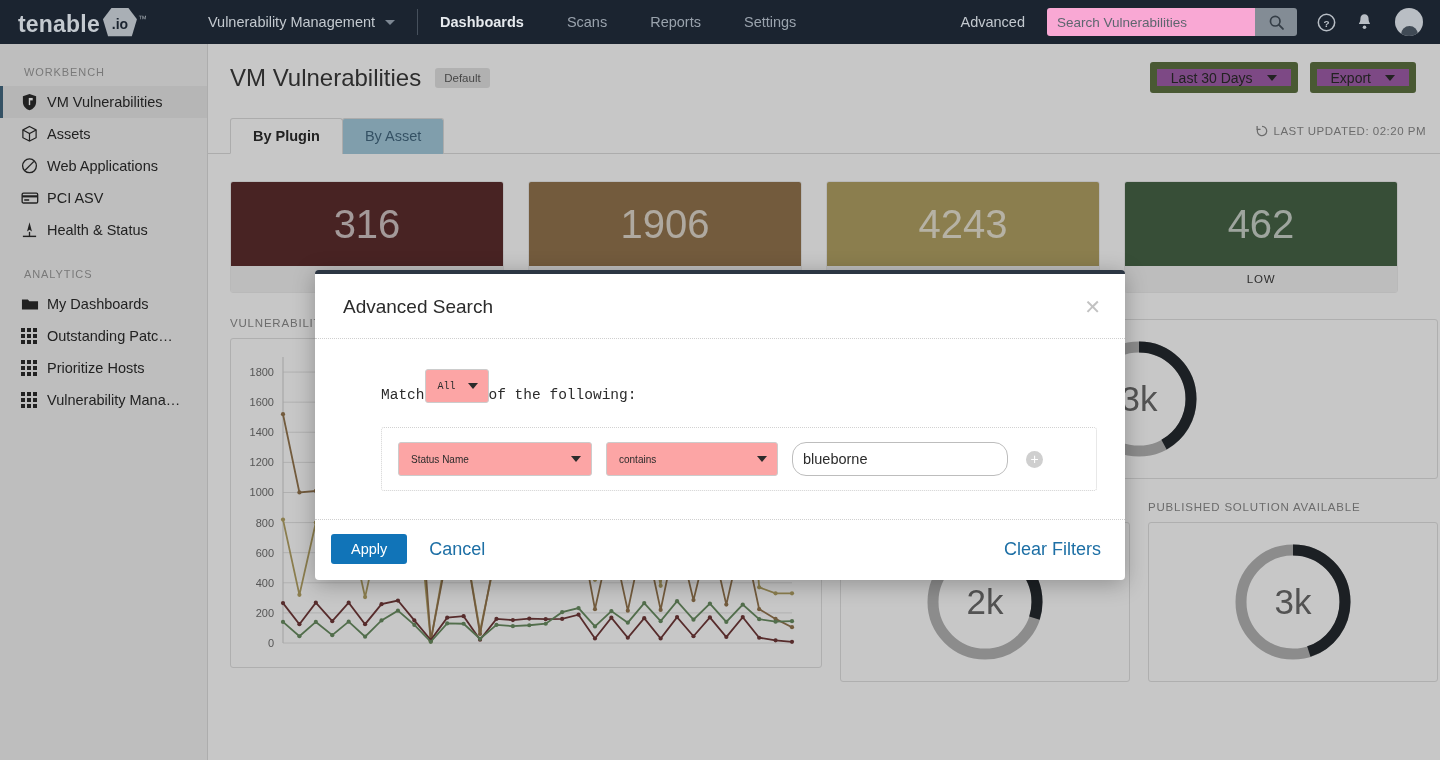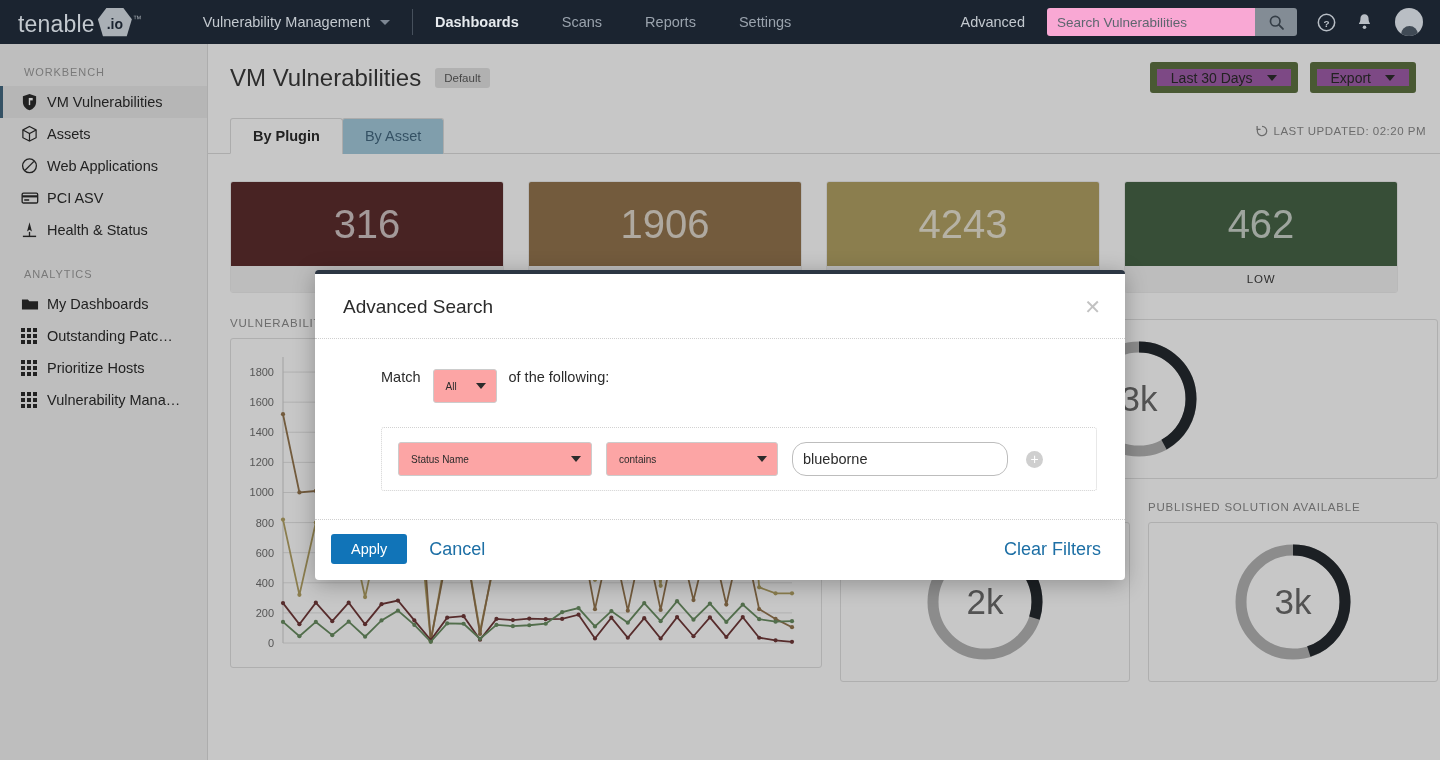--- a/index.html
+++ b/index.html
@@ -13,21 +13,21 @@
 
   
   .dimmed { filter: grayscale(0.55) brightness(0.78); }
 
   
   .topnav {
     position: absolute; top: 0; left: 0; width: 1440px; height: 44px;
     background: #1b2430; display: flex; align-items: center;
   }
   .logo { margin-left: 18px; display: flex; align-items: flex-end; }
-  .logo-text { color: #c3c9cf; font-size: 23px; letter-spacing: .2px; font-weight: 400; }
+  .logo-text { color: #c3c9cf; font-size: 23px; letter-spacing: .2px; font-weight: 700; }
   .logo-badge {
     width: 34px; height: 32px; background: #a9afb5; margin-left: 3px;
     clip-path: polygon(25% 0, 75% 0, 100% 35%, 85% 88%, 15% 88%, 0 35%);
     display: flex; align-items: center; justify-content: center;
     color: #1b2430; font-size: 14px; font-weight: 700; position: relative; top: 2px;
   }
   .logo-tm { color: #9aa1a8; font-size: 9px; position: relative; top: -14px; left: 1px; }
 
   .nav-product {
     margin-left: 62px; color: #c3c9cf; font-size: 14.5px;
@@ -145,21 +145,21 @@
   .modal {
     position: absolute; left: 315px; top: 270px; width: 810px;
     background: #fff; border-radius: 4px; border-top: 4px solid #2c3643;
     box-shadow: 0 4px 22px rgba(0,0,0,.28);
   }
   .modal-head { padding: 22px 24px 20px 28px; display: flex; align-items: center;
     border-bottom: 1px dotted #cfcfcf; }
   .modal-title { font-size: 19px; color: #2b2b2b; }
   .modal-close { margin-left: auto; color: #c2c2c2; font-size: 20px; cursor: pointer; line-height: 1; }
   .modal-body { padding: 30px 28px 28px 28px; }
-  .match-row { display: flex; align-items: flex-start; gap: 12px; padding-left: 38px; }
+  .match-row { display: flex; align-items: flex-end; padding-left: 38px; font-family: Liberation Mono, monospace; }
   .match-label { font-size: 14.5px; color: #2b2b2b; }
   .select-box {
     border: 1px solid #ccc; border-radius: 3px; background: #fca5a5; height: 34px;
     display: flex; align-items: center; justify-content: space-between;
     padding: 0 10px 0 12px; font-size: 10px; color: #2b2b2b; cursor: pointer; gap: 12px;
   }
   .select-sm { width: 64px; }
   .filter-zone {
     margin: 24px 0 0 38px; border: 1px dotted #d2d2d2; border-radius: 3px;
     padding: 14px 16px; display: flex; align-items: center; gap: 14px;

